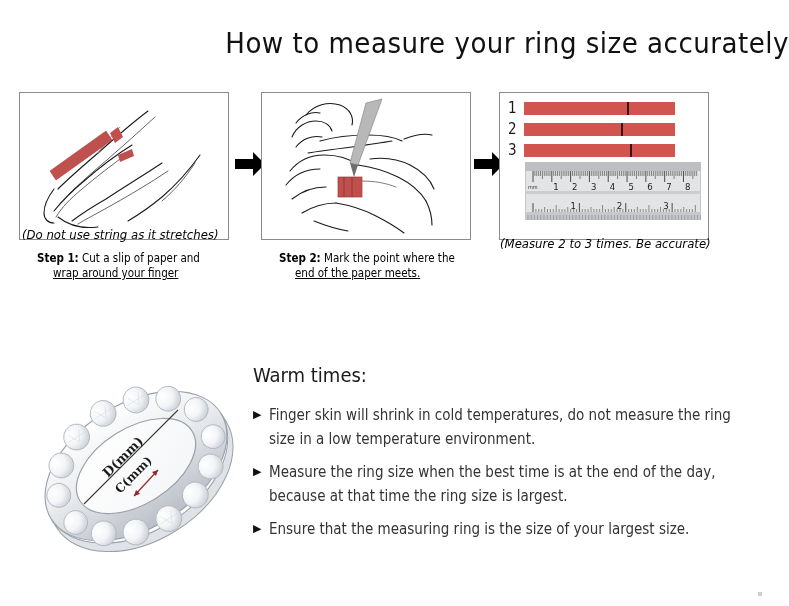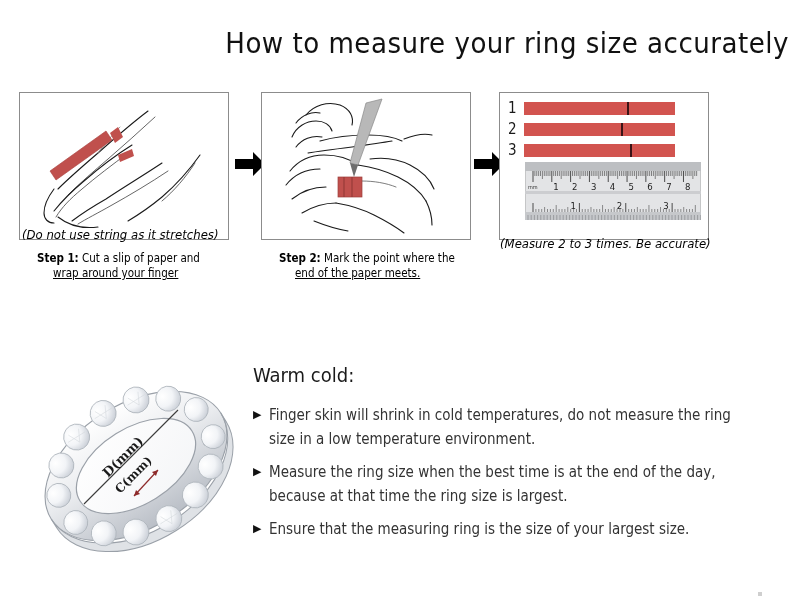--- a/index.html
+++ b/index.html
@@ -545,21 +545,21 @@
 
     <g>
       <line x1="112" y1="144" x2="136" y2="118" stroke="#8e2b2b" stroke-width="1.2"></line>
       <polygon points="136,118 130,120 134,124" fill="#8e2b2b"></polygon>
       <polygon points="112,144 118,142 114,138" fill="#8e2b2b"></polygon>
       <text x="98" y="142" font-family="&quot;DejaVu Serif&quot;,serif" font-size="12" font-weight="bold" fill="#1a1a1a" transform="rotate(-45 98 142)">C(mm)</text>
     </g>
   </svg>
 
   <div class="tips">
-    <div class="tips-head">Warm cold:</div>
+    <div class="tips-head">Warm times:</div>
 
     <div class="tip">
       <span class="tip-bullet">▶</span>
       <span class="tip-text">Finger skin will shrink in cold temperatures, do not measure the ring size in a low temperature environment.</span>
     </div>
     <div class="tip">
       <span class="tip-bullet">▶</span>
       <span class="tip-text">Measure the ring size when the best time is at the end of the day, because at that time the ring size is largest.</span>
     </div>
     <div class="tip">

